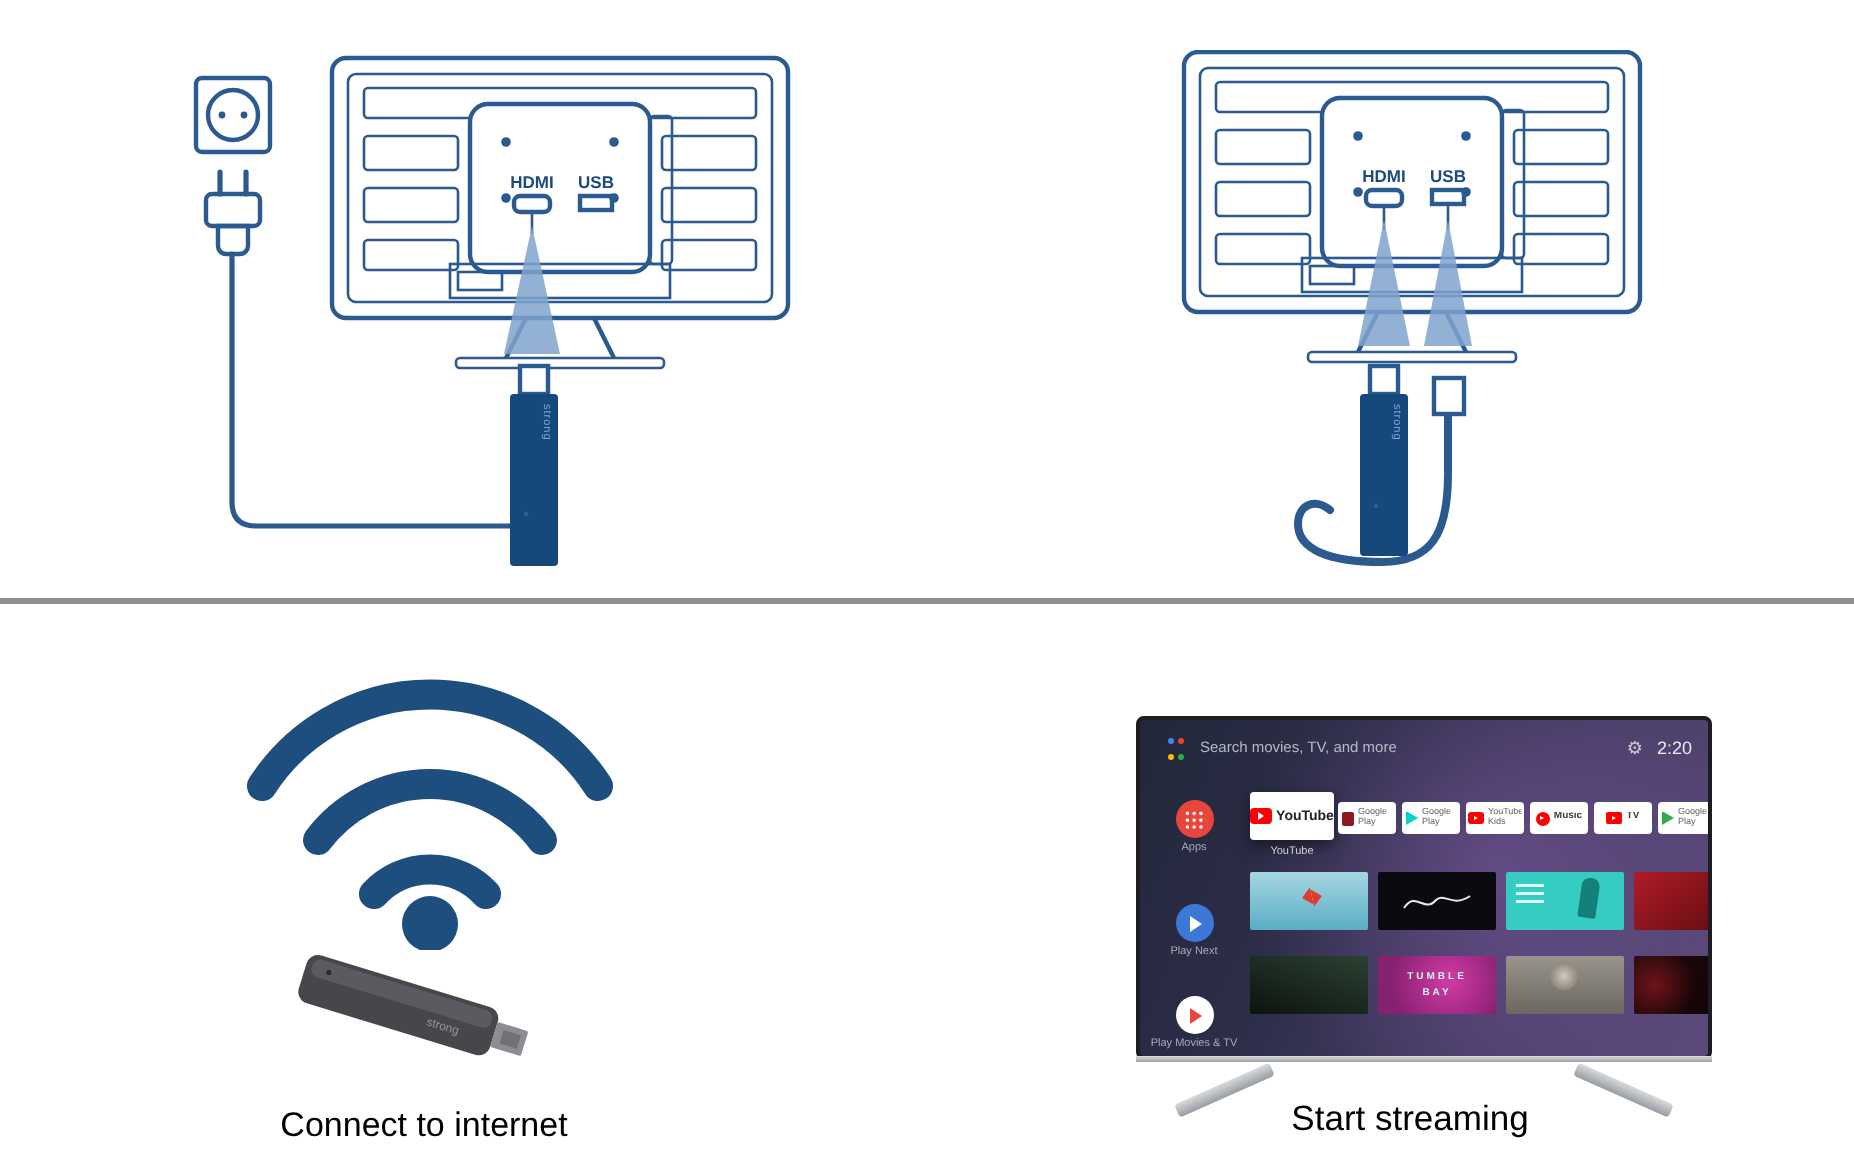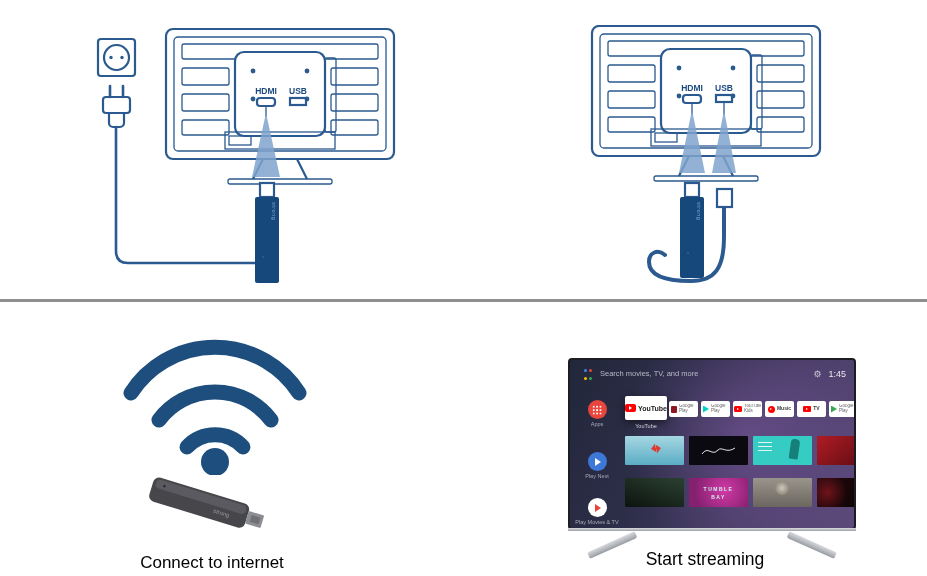--- a/index.html
+++ b/index.html
@@ -222,21 +222,21 @@
     <div class="atv-topbar">
       <span class="ga">
         <span style="background:#4285f4"></span>
           <span style="background:#ea4335"></span>
         <span style="background:#fbbc05"></span>
           <span style="background:#34a853"></span>
       </span>
       <span class="search-txt">Search movies, TV, and more</span>
       <span class="sp"></span>
       <span class="gear">⚙</span>
-      <span class="time">1:45</span>
+      <span class="time">2:20</span>
     </div>
 
     <div class="rail-item" style="top:40px;">
       <span class="rail-ic" style="background:#e8453c;">
           <span class="apps-dots"></span>
         </span>
       <div class="rail-lb">Apps</div>
     </div>
     <div class="rail-item" style="top:92px;">
       <span class="rail-ic" style="background:#3d78d6;">

